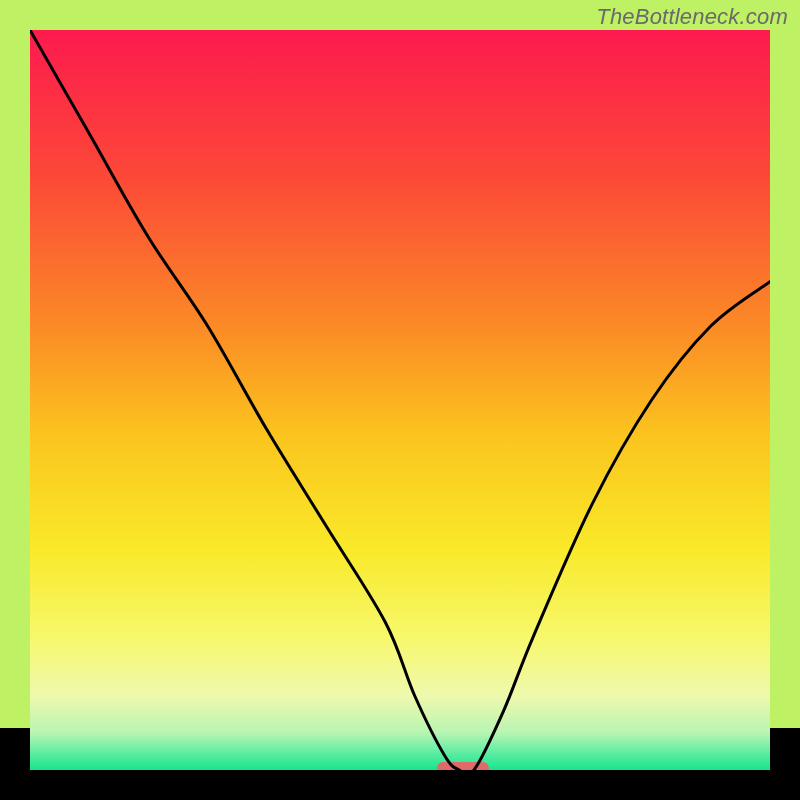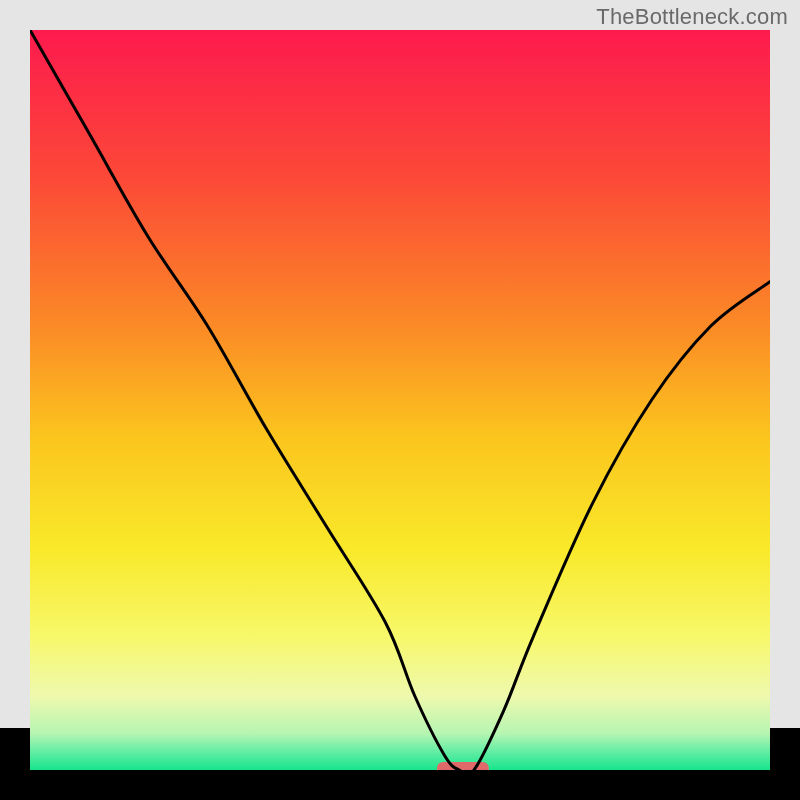--- a/index.html
+++ b/index.html
@@ -8,21 +8,22 @@
     width: 800px;
     height: 800px;
     background: #000;
     overflow: hidden;
     font-family: Arial, Helvetica, sans-serif;
   }
   .frame {
     position: relative;
     width: 800px;
     height: 728px;
-    background: #e5e5e5;
+    background: #bef264;
+    font-style: italic;
   }
   .watermark {
     position: absolute;
     top: 4px;
     right: 12px;
     color: #6a6a6a;
     font-size: 22px;
     font-weight: 500;
     letter-spacing: 0.2px;
     z-index: 10;

